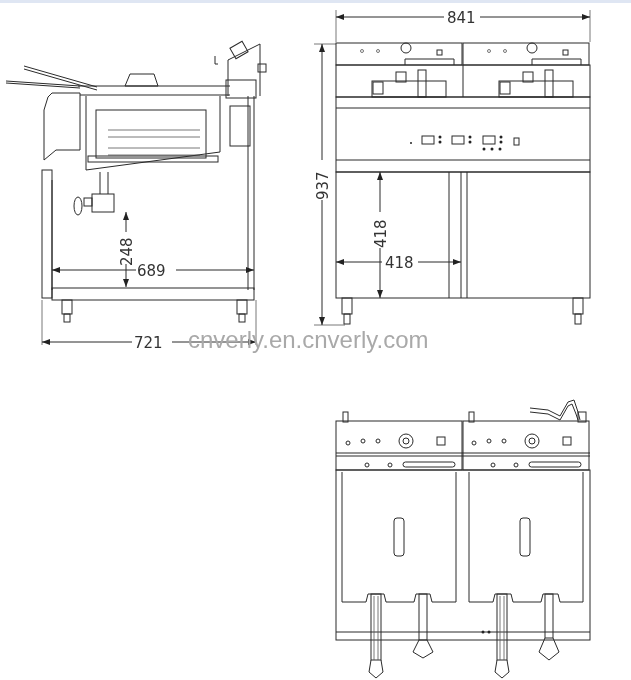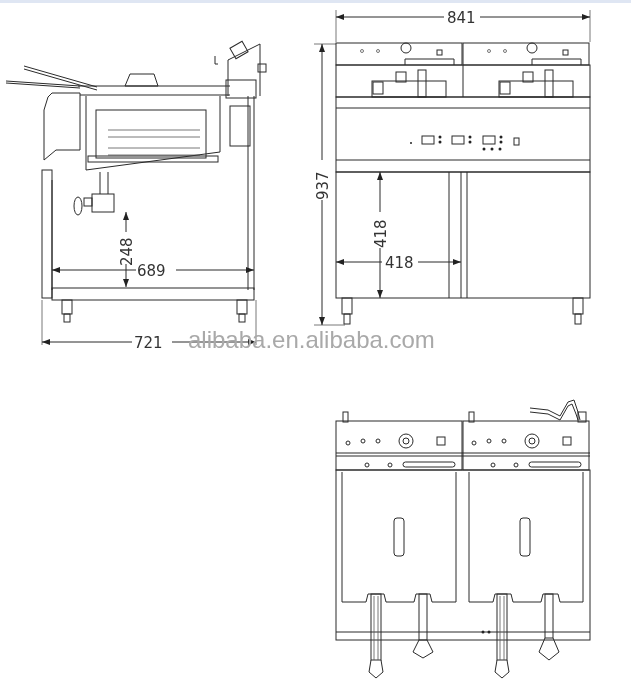--- a/index.html
+++ b/index.html
@@ -220,13 +220,13 @@
     <path class="ln" d="M545,638 L539,652 L549,660 L559,652 L553,638"></path>
     <line class="lnt" x1="374" y1="596" x2="374" y2="660"></line>
     <line class="lnt" x1="378" y1="596" x2="378" y2="660"></line>
     <line class="lnt" x1="500" y1="596" x2="500" y2="660"></line>
     <line class="lnt" x1="504" y1="596" x2="504" y2="660"></line>
     <circle cx="483" cy="632" r="1.5" fill="#222"></circle>
       <circle cx="489" cy="632" r="1.5" fill="#222"></circle>
   </g>
 </svg>
 
-<div class="wm">alibaba.en.alibaba.com</div>
+<div class="wm">cnverly.en.cnverly.com</div>
 
 </body></html>

